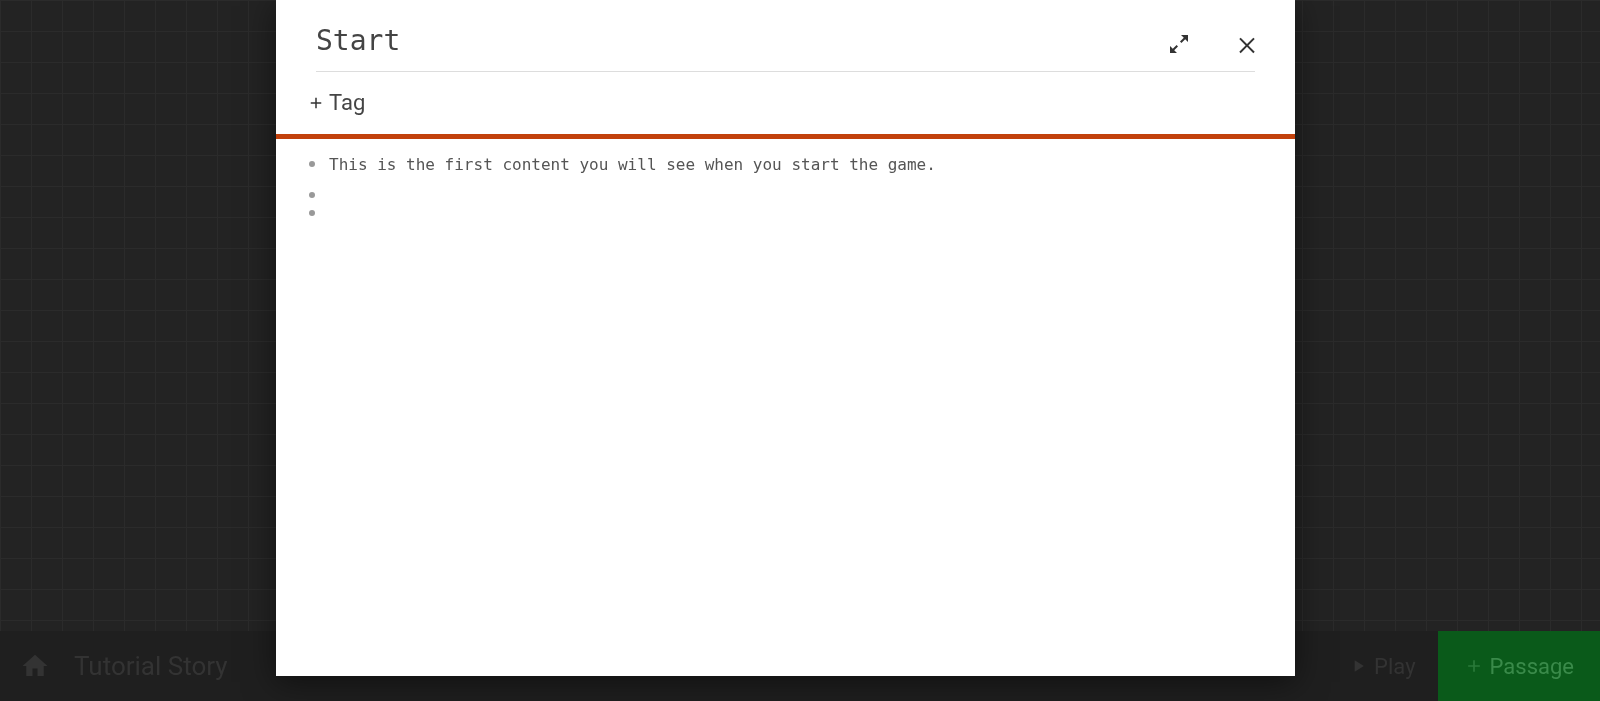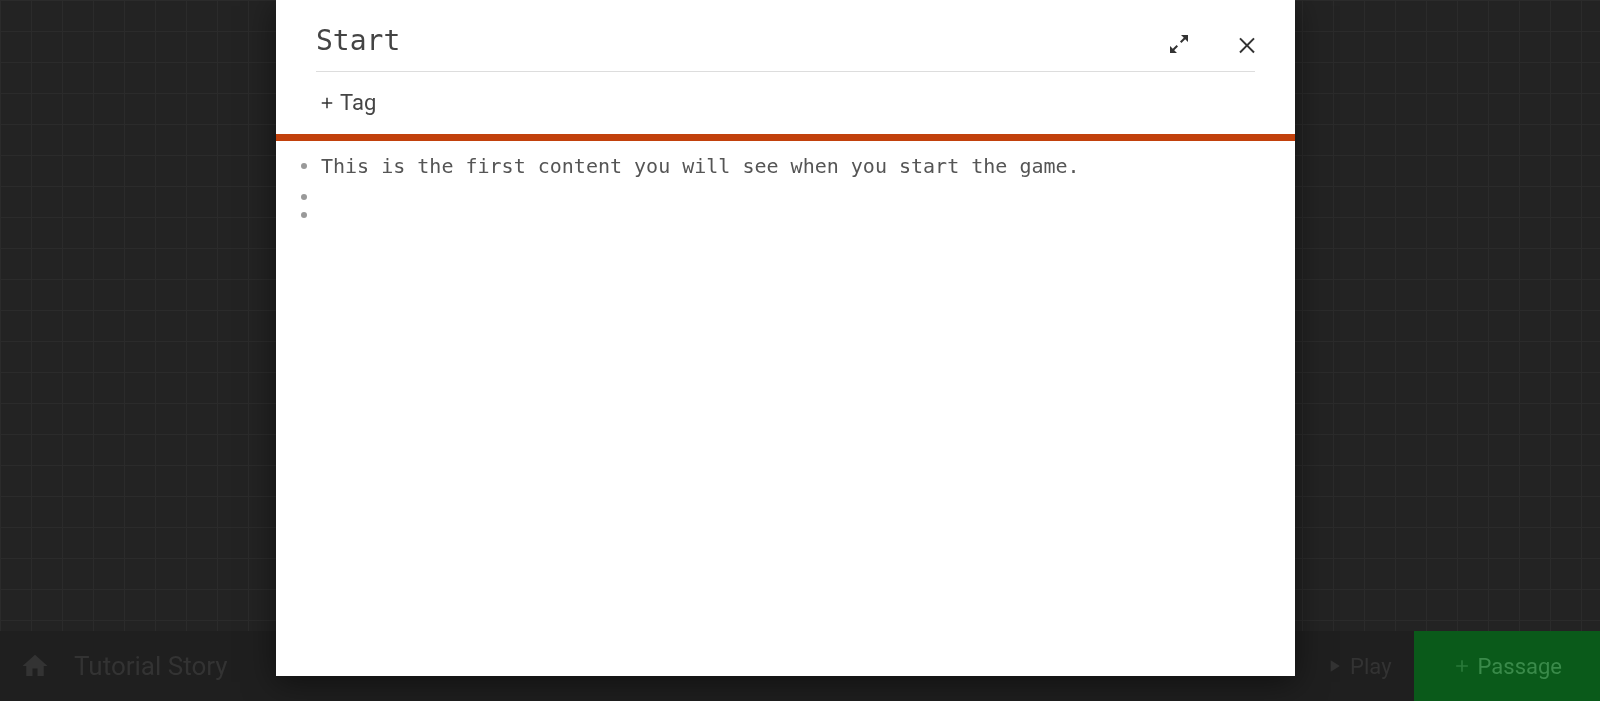--- a/index.html
+++ b/index.html
@@ -74,40 +74,40 @@
     .icon-btn {
       width: 28px;
       height: 28px;
       color: #333;
       cursor: pointer;
       display: flex;
       align-items: center;
       justify-content: center;
     }
     .tag-row {
-      padding: 18px 40px 18px 42px;
-      border-bottom: 7px solid #c2410c;
+      padding: 18px 40px 18px 31px;
+      border-bottom: 5px solid #c2410c;
     }
     .add-tag {
       display: inline-flex;
       align-items: center;
       gap: 4px;
       color: #444;
       font-size: 22px;
       cursor: pointer;
     }
     .add-tag svg {
       width: 18px;
       height: 18px;
     }
     .editor {
       flex: 1;
-      padding: 10px 20px 20px 21px;
+      padding: 10px 20px 20px 29px;
       font-family: "Consolas", "Menlo", "Monaco", monospace;
-      font-size: 20px;
+      font-size: 16px;
       line-height: 31px;
       color: #555;
       overflow: auto;
     }
     .code-line {
       display: flex;
       align-items: flex-start;
     }
     .bullet {
       width: 6px;
@@ -157,21 +157,21 @@
       gap: 6px;
       padding: 0 22px;
       color: #333;
       font-size: 22px;
       cursor: pointer;
     }
     .passage-btn {
       display: flex;
       align-items: center;
       gap: 6px;
-      padding: 0 38px;
+      padding: 0 26px;
       background: #0a5a1a;
       color: #2a7a3a;
       font-size: 22px;
       cursor: pointer;
     }
     .passage-btn .label {
       color: #3a8a4a;
     }
   </style>
 </head>

